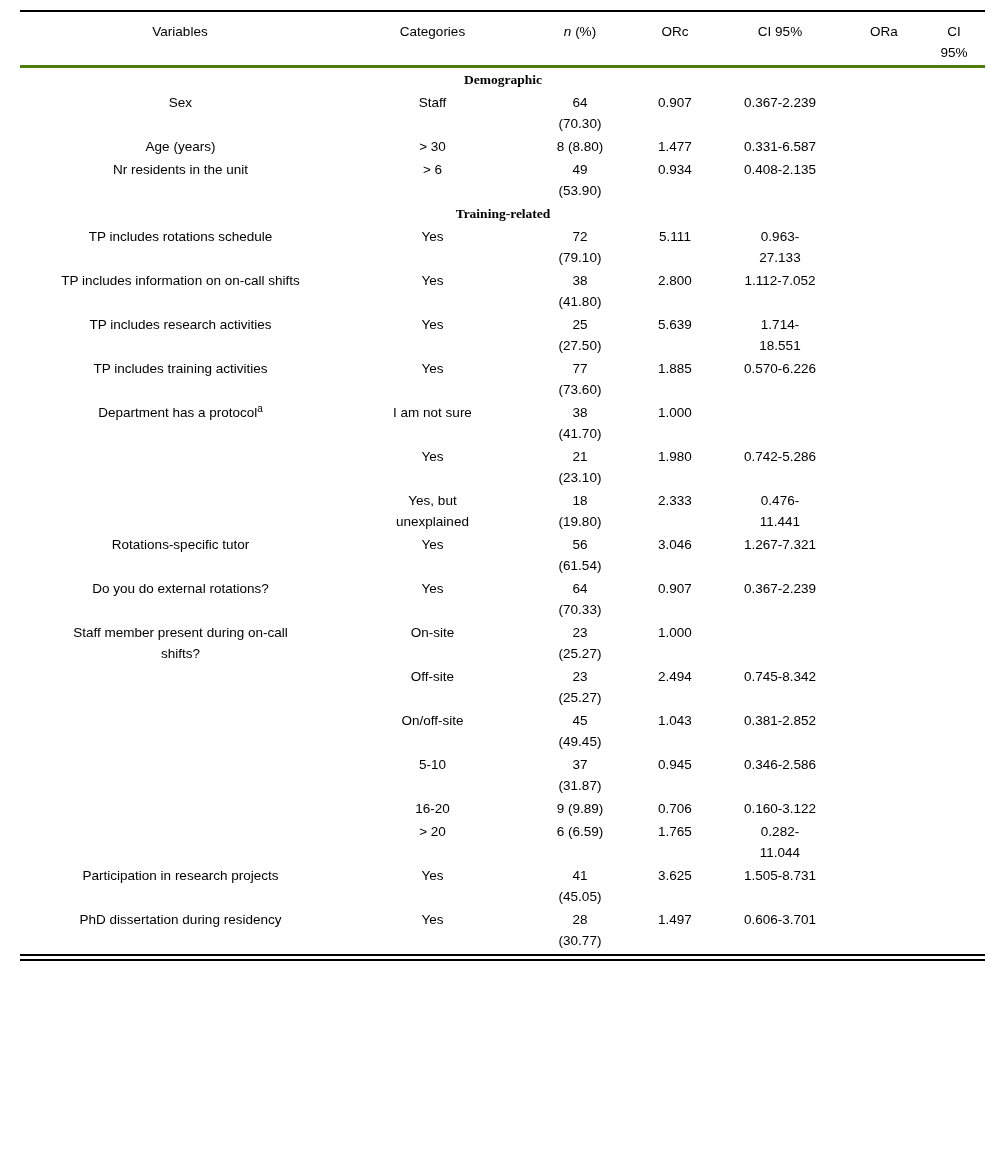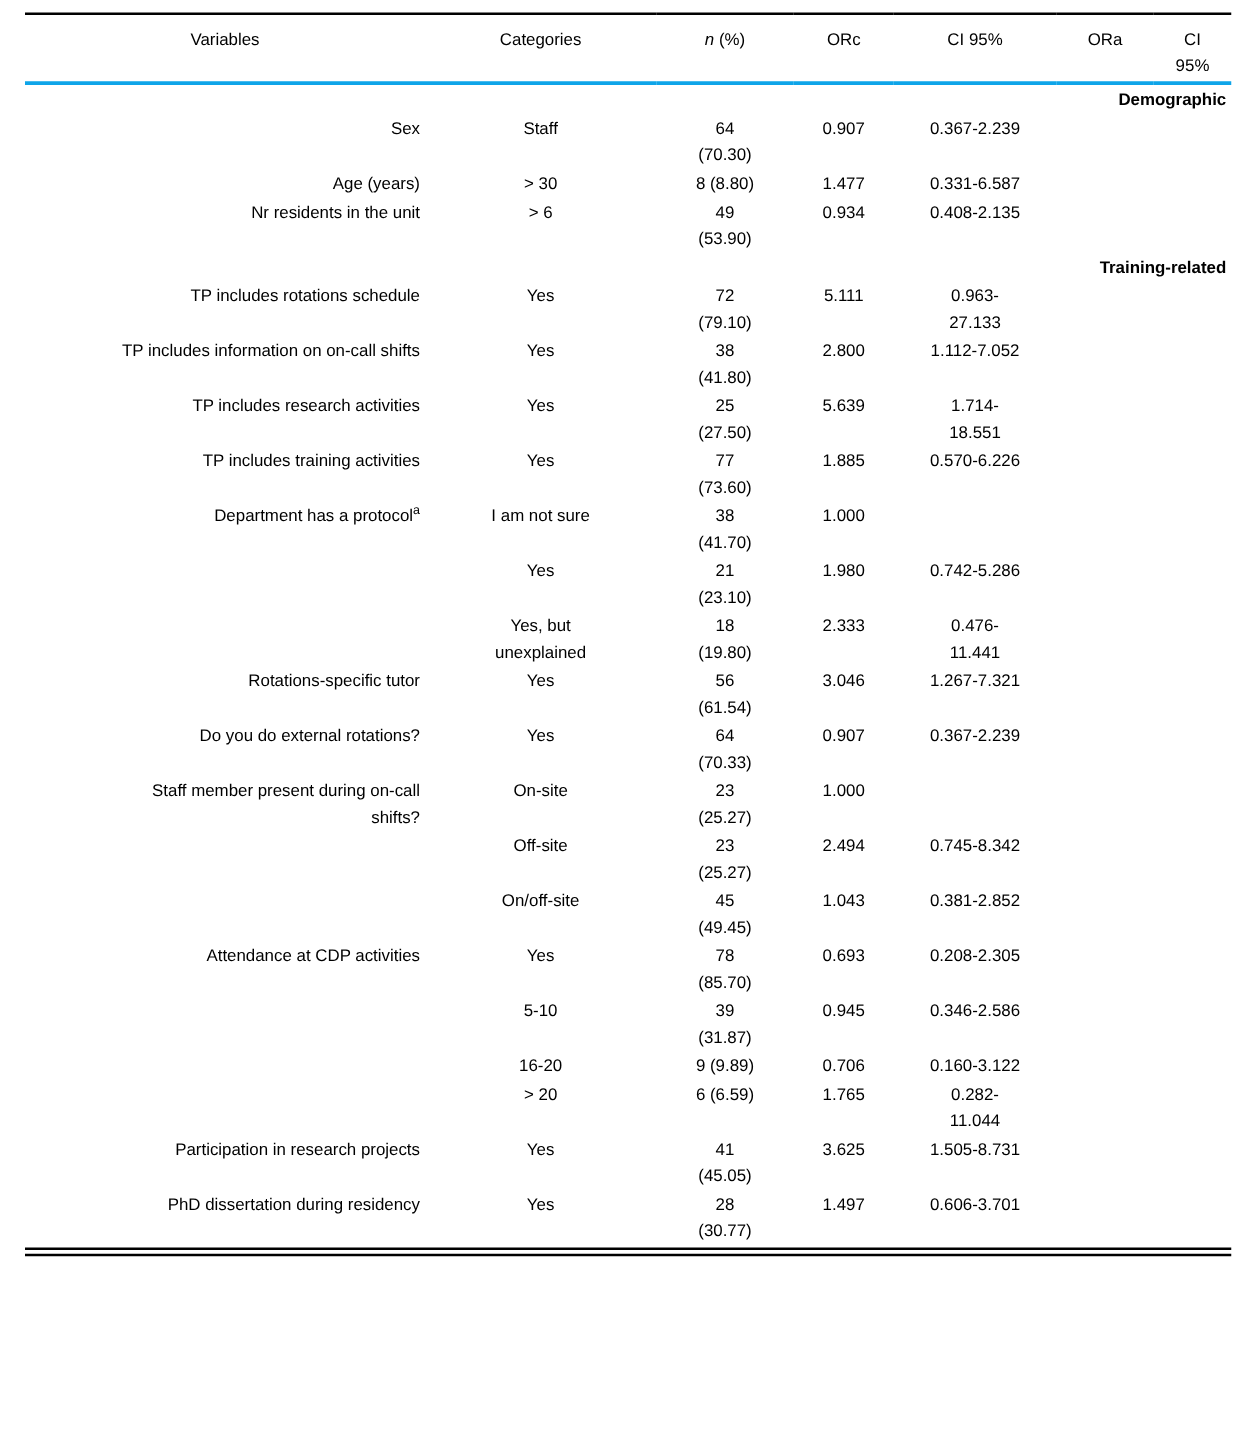--- a/index.html
+++ b/index.html
@@ -14,39 +14,39 @@
     left: 20px; top: 10px;
     width: 965px;
   }
   table {
     border-collapse: collapse;
     table-layout: fixed;
     width: 965px;
     border-top: 2px solid #000;
   }
   thead th {
-    border-bottom: 3px solid #0ea5e9;
+    border-bottom: 3px solid #4d7c0f;
     font-weight: normal;
     font-size: 13.5px;
     line-height: 21px;
     text-align: center;
     vertical-align: top;
     padding: 9px 4px 2px 4px;
     white-space: pre-line;
   }
   tbody td {
     font-size: 13.5px;
     line-height: 21px;
     vertical-align: top;
     text-align: center;
     padding: 1px 4px;
     white-space: pre-line;
   }
-  td.col-var { text-align: right; padding-left: 5px; }
-  td.section { font-weight: bold; text-align: right; padding-left: 5px; }
+  td.col-var { text-align: center; padding-left: 5px; }
+  td.section { font-weight: bold; text-align: center; padding-left: 5px; font-family: Liberation Serif, serif; }
   sup {
     font-size: 10px;
     vertical-align: super;
     line-height: 0;
   }
   .bottom-rule {
     margin-top: 2px;
     height: 7px;
     border-top: 2px solid #000;
     border-bottom: 2px solid #000;
@@ -233,33 +233,23 @@
           <td class="col-var"></td>
           <td>On/off-site</td>
           <td>45
 (49.45)</td>
           <td>1.043</td>
           <td>0.381-2.852</td>
           <td></td>
           <td></td>
         </tr>
         <tr>
-          <td class="col-var">Attendance at CDP activities</td>
-          <td>Yes</td>
-          <td>78
-(85.70)</td>
-          <td>0.693</td>
-          <td>0.208-2.305</td>
-          <td></td>
-          <td></td>
-        </tr>
-        <tr>
           <td class="col-var"></td>
           <td>5-10</td>
-          <td>39
+          <td>37
 (31.87)</td>
           <td>0.945</td>
           <td>0.346-2.586</td>
           <td></td>
           <td></td>
         </tr>
         <tr>
           <td class="col-var"></td>
           <td>16-20</td>
           <td>9 (9.89)</td>

